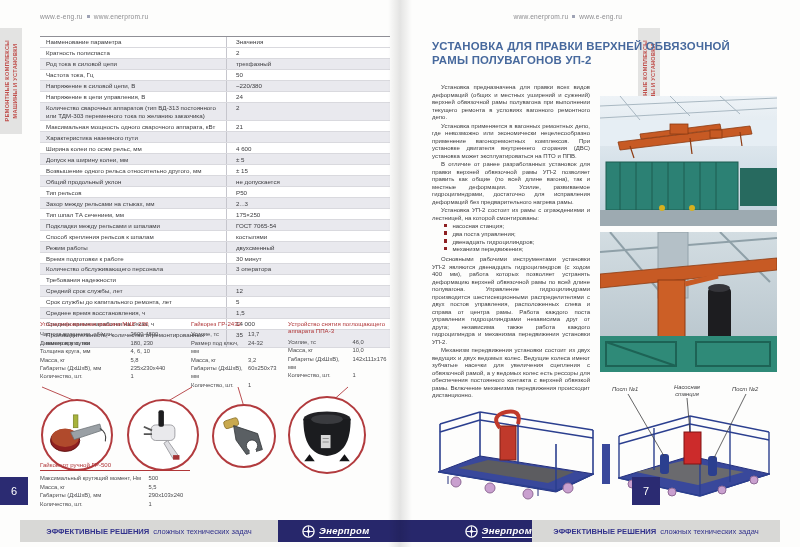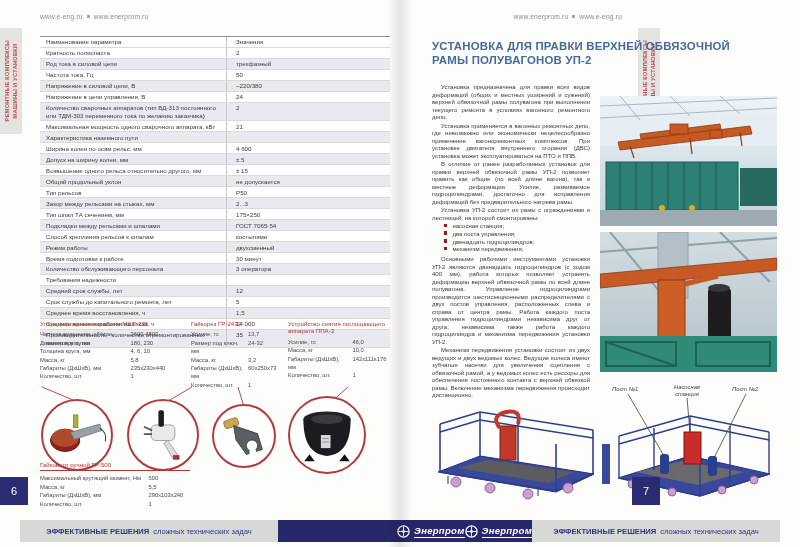--- a/index.html
+++ b/index.html
@@ -70,21 +70,21 @@
   .render3d { position:absolute; left:428px; top:384px; width:172px; height:126px; }
   .diagram  { position:absolute; left:602px; top:384px; width:178px; height:126px; }
   .diag-label { position:absolute; font-size:5.8px; font-style:italic; color:#3d3d3f; line-height:6.5px; text-align:center; }
   .dl-post1 { left:10px; top:2px; } .dl-pump { left:62px; top:0px; width:46px; } .dl-post2 { left:130px; top:2px; }
 
   
   .footer-gray { position:absolute; top:520px; height:22px; background:#d8d8d6; display:flex;
                  align-items:center; justify-content:center; color:#32328c; font-size:7.6px; }
   .fg-left { left:20px; width:258px; } .fg-right { left:532px; width:248px; }
   .footer-navy { position:absolute; top:520px; left:278px; width:254px; height:22px; background:#27276b;
-                 display:flex; align-items:center; justify-content:flex-end; }
+                 display:flex; align-items:center; justify-content:space-between;padding-left:24px; }
   .slogan-strong { font-weight:bold; margin-right:4px; }
   .logo { display:flex; align-items:center; gap:4px; }
   .logo-text { color:#fff; font-weight:bold; font-style:italic; font-size:9.5px; border-bottom:1px solid #fff; padding-bottom:1px; letter-spacing:.3px; }
 </style>
 </head>
 <body>
 
 <div class="spread">
 
   <div class="side-tab left">

